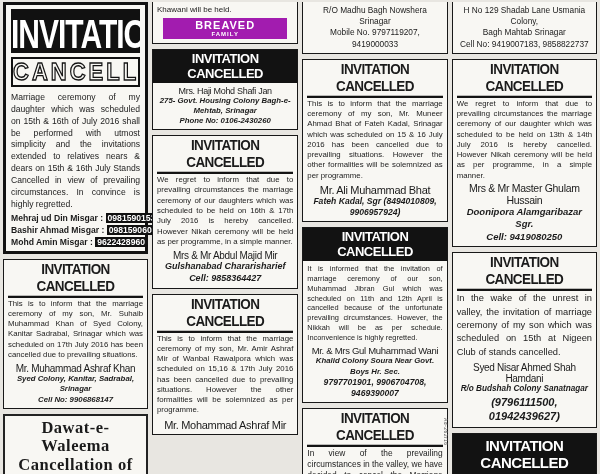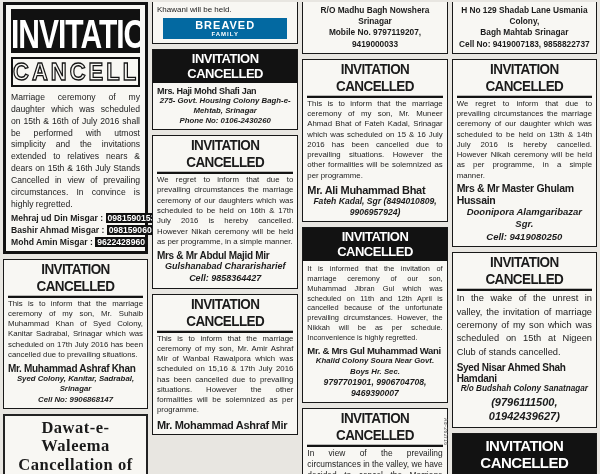--- a/index.html
+++ b/index.html
@@ -20,21 +20,21 @@
     font-size:13px; letter-spacing:-0.5px; padding:1px 0 2px;
     margin:-3px -4px 3px; 
   }
   .hdr-black.big { font-size:15px; padding:3px 0 4px; }
   .hdr-line { text-align:center; margin-bottom:3px; }
   .hdr-line span {
     display:inline-block; font-weight:bold; font-size:13.5px; letter-spacing:-0.6px;
     border-bottom:2px solid #121212; padding-bottom:1px; transform:scaleY(1.12);
   }
   .body { font-size:7.8px; line-height:1.32; text-align:justify; color:#222; }
-  .sig-name { font-weight:bold; text-align:left; font-size:10px; margin-top:3px; letter-spacing:-0.3px; }
+  .sig-name { font-weight:normal; text-align:center; font-size:10px; margin-top:3px; letter-spacing:-0.3px; }
   .sig-sub  { font-weight:bold; text-align:center; font-size:7.8px; line-height:1.3;font-style:italic; }
 
   
   .big-ad { border:3px solid #111; padding:4px 5px; }
   .big-title { background:#111; text-align:center; height:44px; overflow:hidden; }
   .big-title span {
     display:inline-block; color:#fff; font-weight:bold; font-size:30px;
     letter-spacing:-1px; transform:scaleY(1.35) translateY(2px); transform-origin:center top;
   }
   .big-cancel { border:2px solid #111; margin-top:4px; text-align:center; height:30px; overflow:hidden; }
@@ -44,23 +44,23 @@
   }
   .big-ad .body { font-size:8.6px; margin-top:5px; line-height:1.38; }
   .contact { text-align:center; font-weight:bold; font-size:8.6px; margin-top:2px; white-space:nowrap; }
   .contact .num { background:#111; color:#fff; padding:0 2px; }
 
   
   .dawat { border:2px solid #222; font-family:"Liberation Serif", serif; }
   .dawat-title { font-weight:bold; font-size:16.5px; text-align:center; line-height:1.12; letter-spacing:0.5px; }
 
   
-  .partial-line { font-weight:bold; text-align:center; font-size:8.3px; line-height:1.35; }
+  .partial-line { font-weight:normal; text-align:center; font-size:8.3px; line-height:1.35; }
   .partial-left { text-align:left; font-weight:normal; font-size:8px; }
-  .breaved-bar { background:#0369a1; color:#fff; text-align:center; margin:2px 6px 1px; padding:1px 0 2px; }
+  .breaved-bar { background:#a21caf; color:#fff; text-align:center; margin:2px 6px 1px; padding:1px 0 2px; }
   .breaved-main { font-weight:bold; font-size:11px; letter-spacing:1px; }
   .breaved-sub { font-weight:bold; font-size:6px; letter-spacing:1px; }
 
   .vert-code {
     position:absolute; right:151px; bottom:28px; font-size:5px; color:#555;
     writing-mode:vertical-rl; letter-spacing:0.5px;
   }
 </style>
 </head>
 <body>

